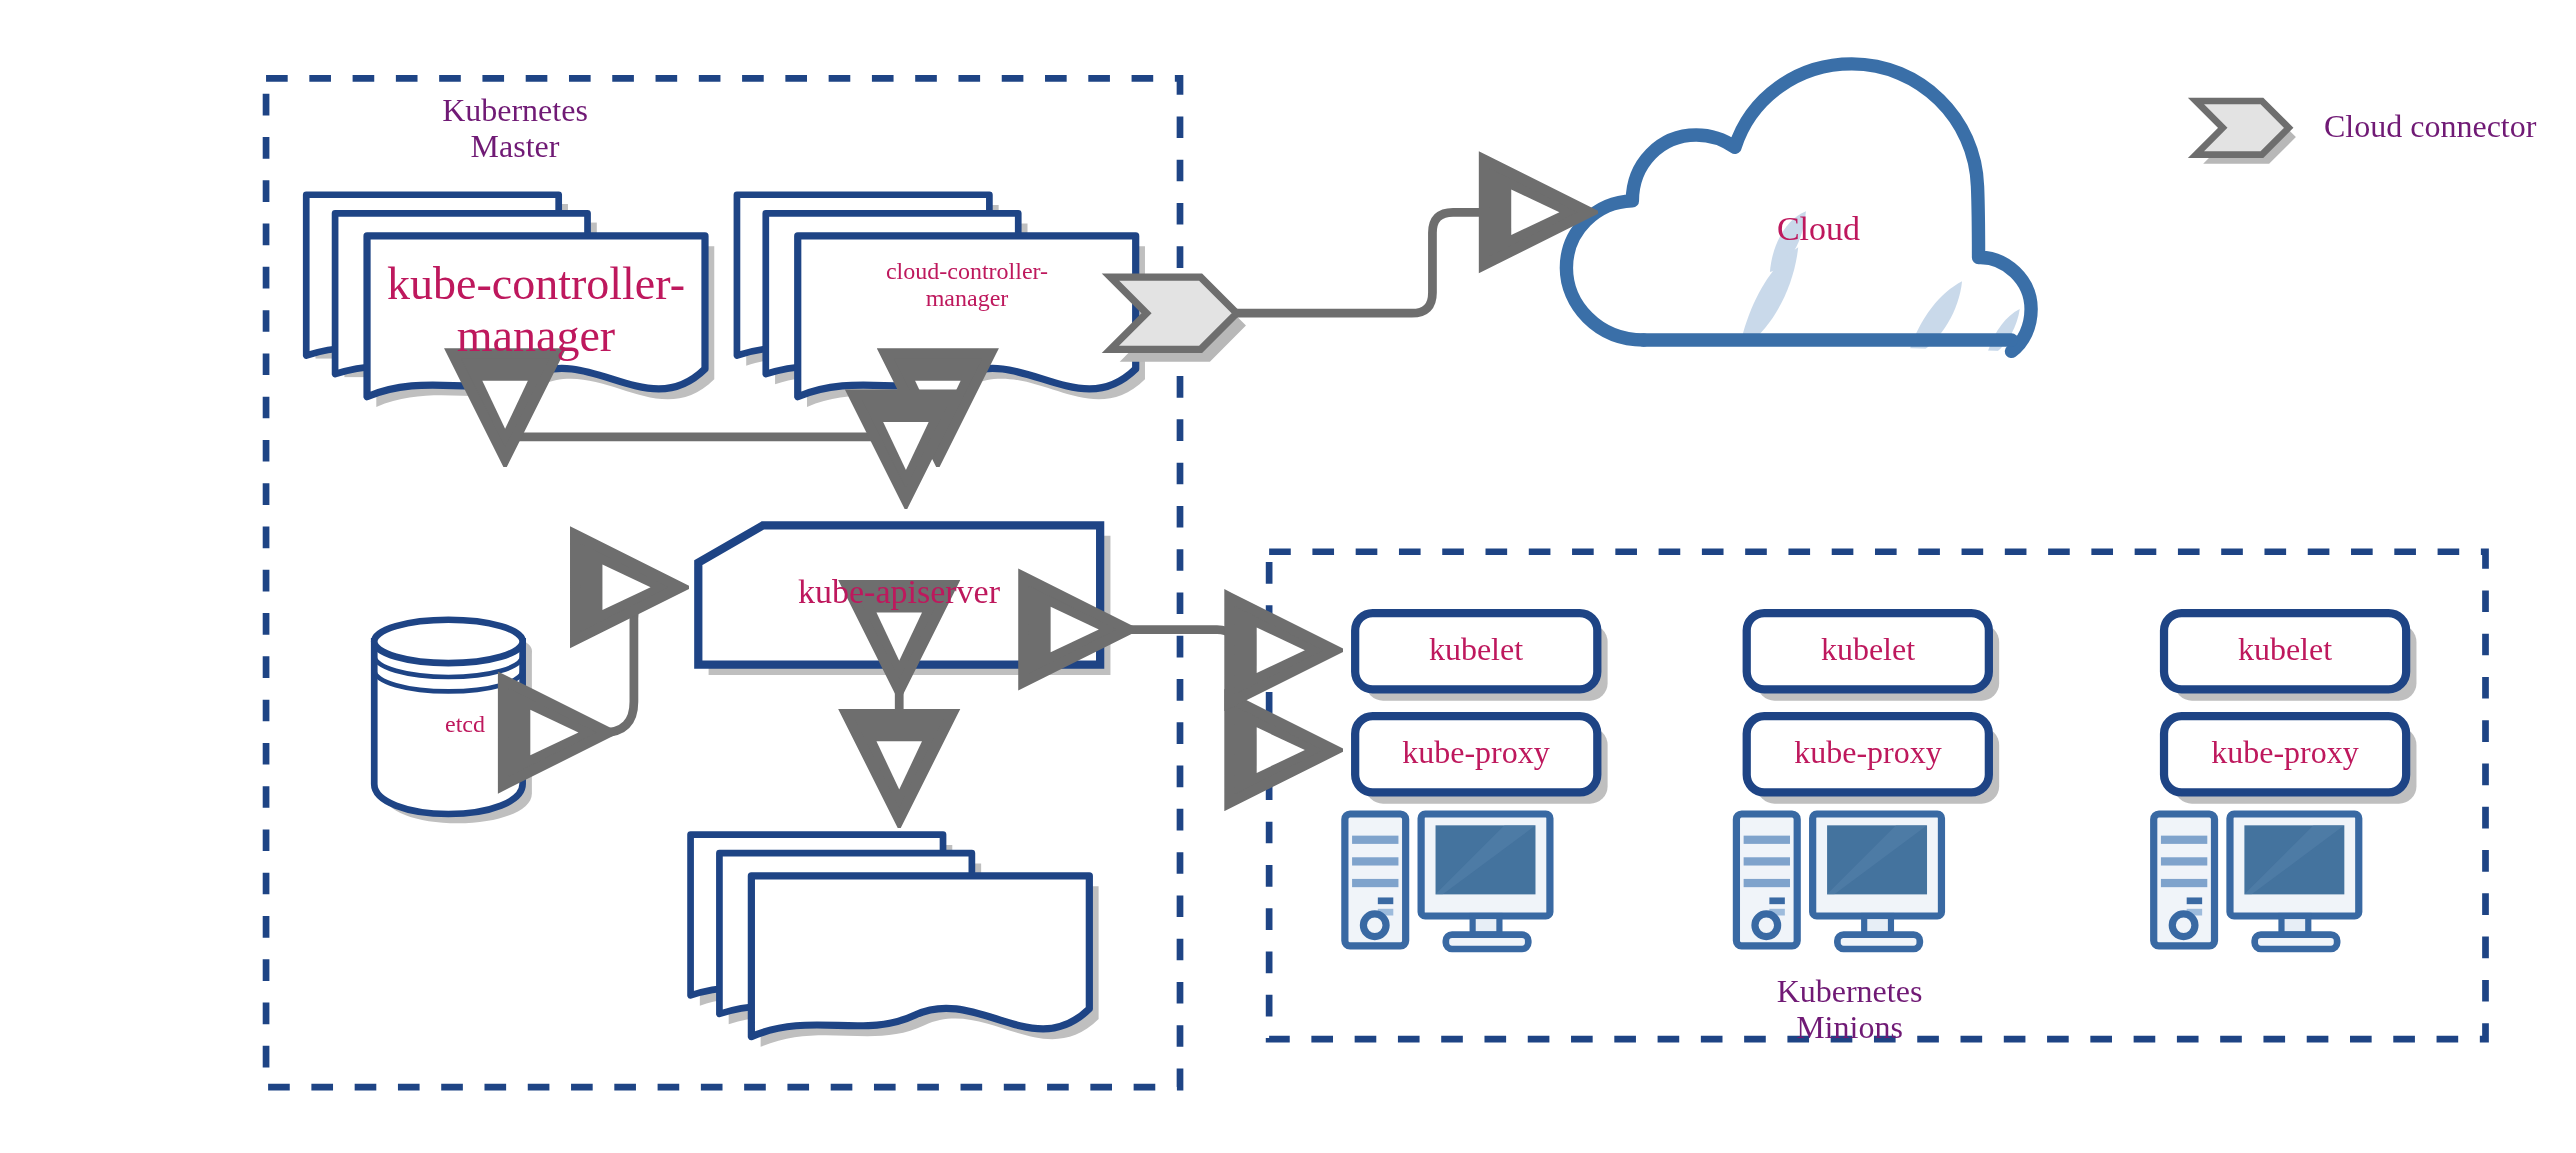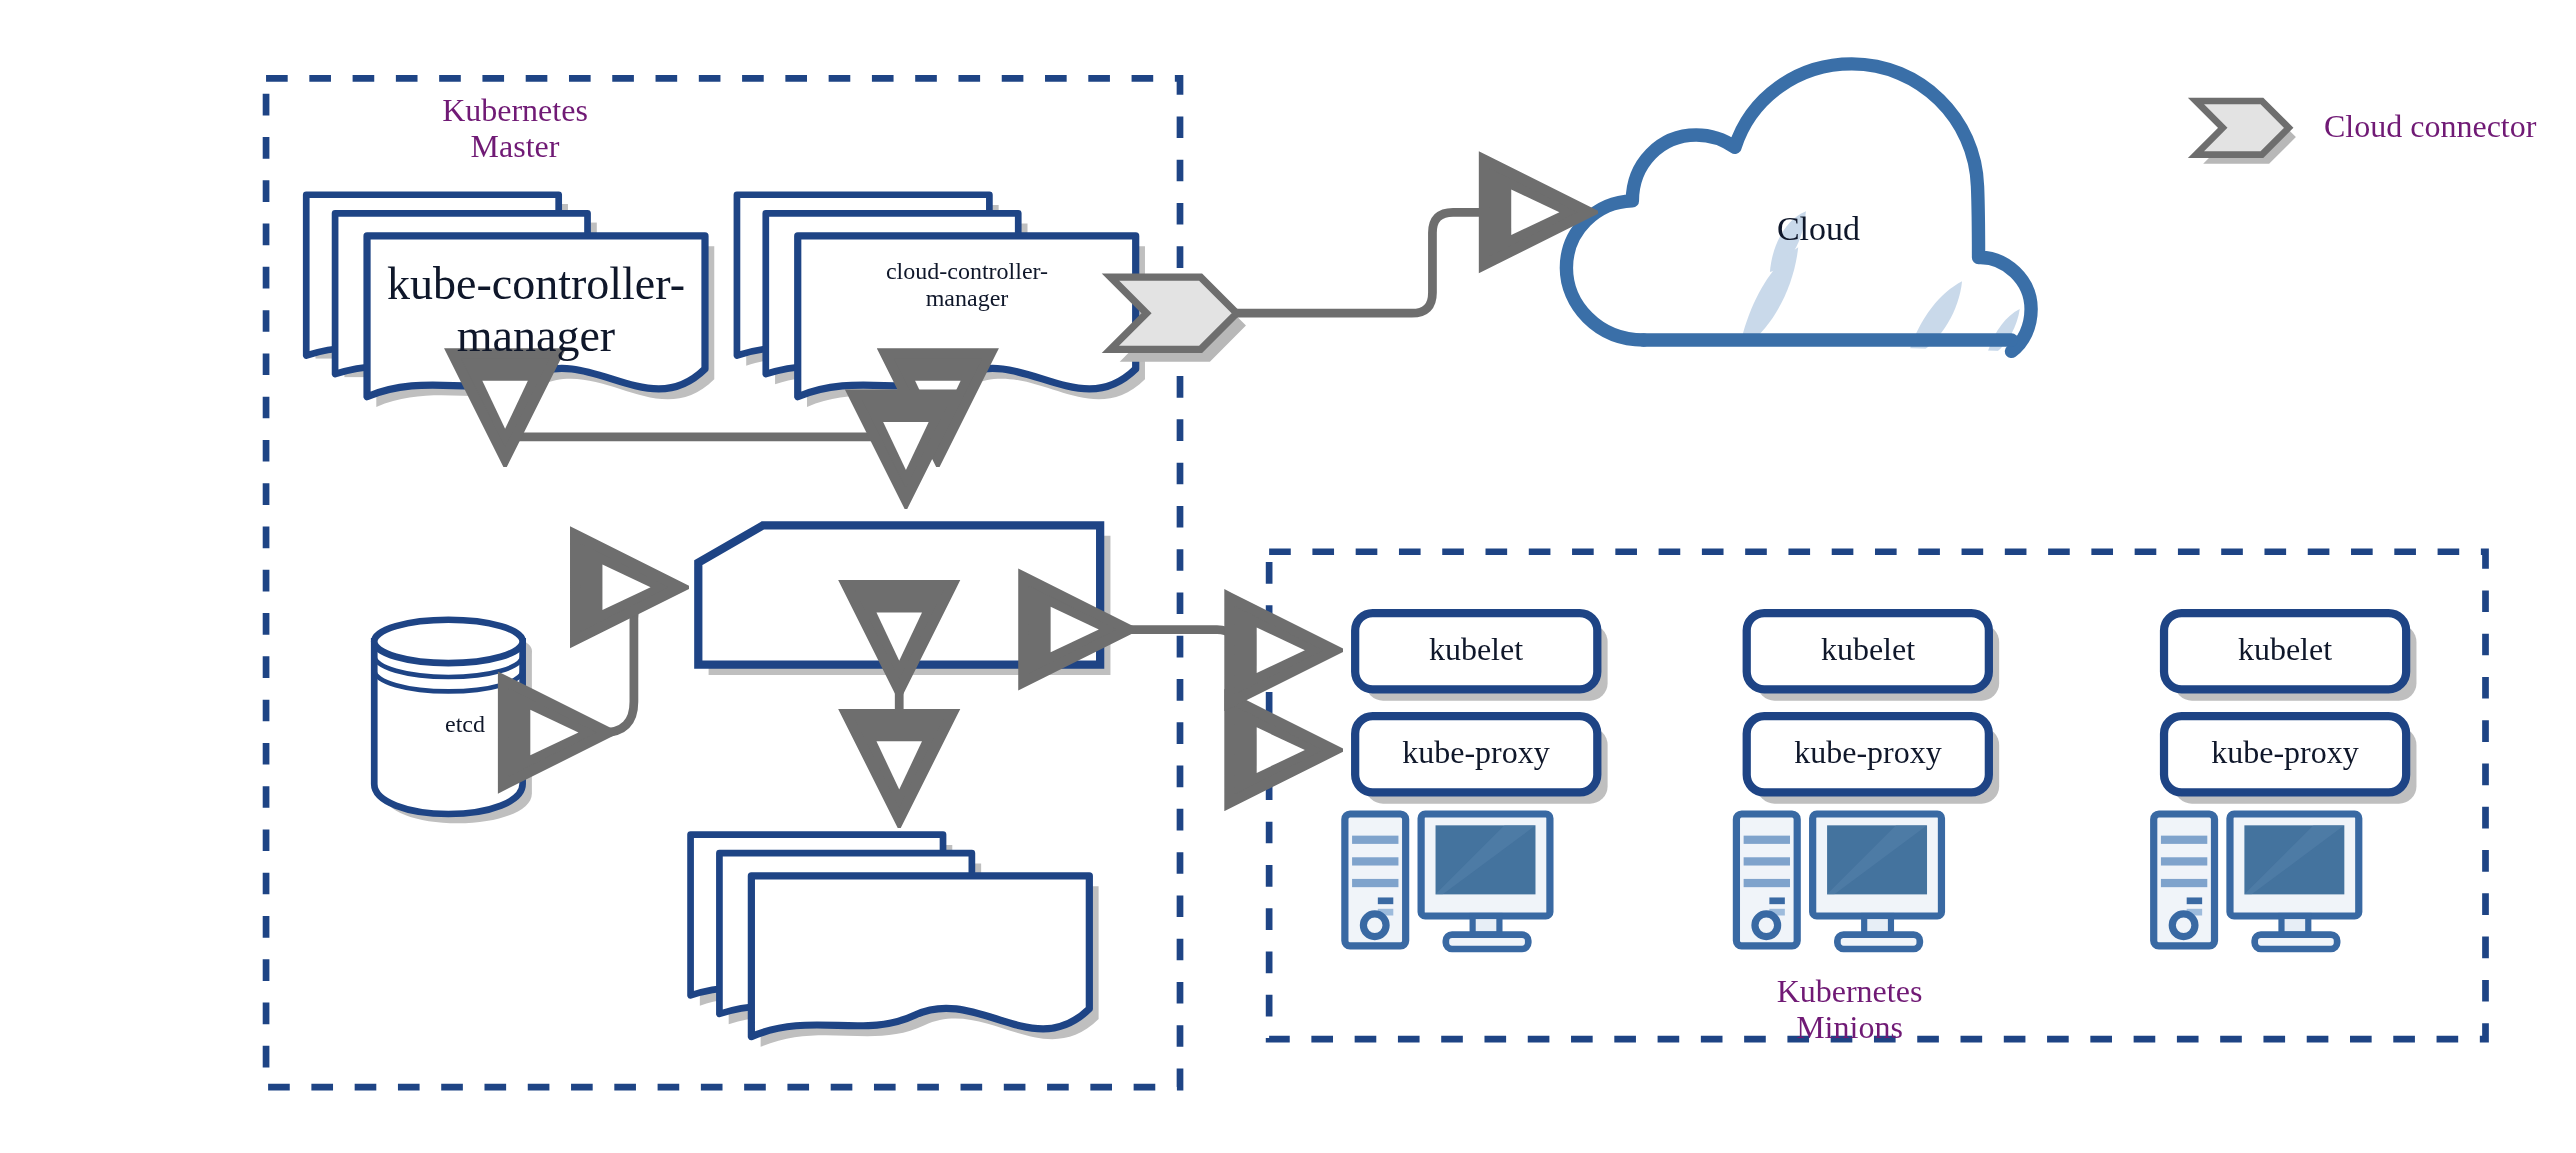--- a/index.html
+++ b/index.html
@@ -1,21 +1,21 @@
 <!DOCTYPE html>
 <html style="font-size:8.2px"><head>
 <meta charset="utf-8">
 <title>Kubernetes Architecture Diagram</title>
 <style>
   html,body{margin:0;padding:0;background:#ffffff;}
   body{font-family:"Liberation Serif","DejaVu Serif",serif;}
   #stage{position:relative;width:2665px;height:1153px;background:#ffffff;overflow:hidden;}
   #stage svg{position:absolute;top:0;left:0;width:2665px;height:1153px;}
   .lbl{position:absolute;text-align:center;line-height:1.12;white-space:pre-line;}
-  .lbl-blue{color:#0f172a;}
+  .lbl-blue{color:#be185d;}
   .lbl-gray{color:#701a75;}
 </style>
 </head>
 <body>
 
 <div id="stage">
 
 <svg viewBox="0 0 5172 2238" xmlns="http://www.w3.org/2000/svg">
   <defs>
     <marker id="ahOpen" markerWidth="14" markerHeight="14" refX="12.4" refY="7" orient="auto" markerUnits="strokeWidth">
@@ -234,20 +234,21 @@
 
 <div class="lbl lbl-gray" style="left:1669px;top:974px;width:361px;font-size:32px;">Kubernetes
 Minions</div>
 
 <div class="lbl lbl-blue" style="left:367px;top:258px;width:338px;font-size:46px;">kube-controller-
 manager</div>
 
 <div class="lbl lbl-blue" style="left:798px;top:258px;width:338px;font-size:24px;">cloud-controller-
 manager</div>
 
+<div class="lbl lbl-blue" style="left:698px;top:573px;width:402px;font-size:34px;">kube-apiserver</div>
 
 <div class="lbl lbl-blue" style="left:391px;top:711px;width:148px;font-size:24px;">etcd</div>
 
 
 <div class="lbl lbl-blue" style="left:1741px;top:210px;width:155px;font-size:34px;">Cloud</div>
 
 <div class="lbl lbl-gray" style="left:2324px;top:109px;width:330px;font-size:32px;text-align:left;">Cloud connector</div>
 
 <div class="lbl lbl-blue" style="left:1355px;top:632px;width:242px;font-size:32px;">kubelet</div>
 <div class="lbl lbl-blue" style="left:1355px;top:735px;width:242px;font-size:32px;">kube-proxy</div>

